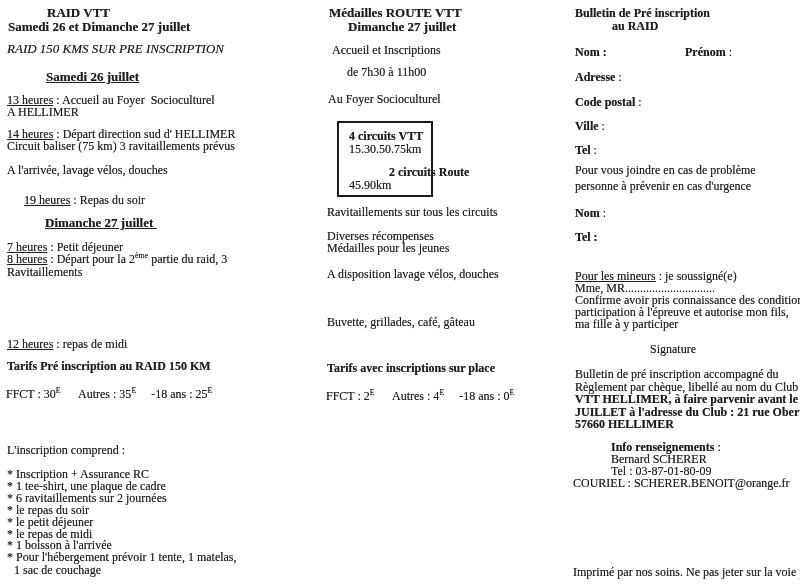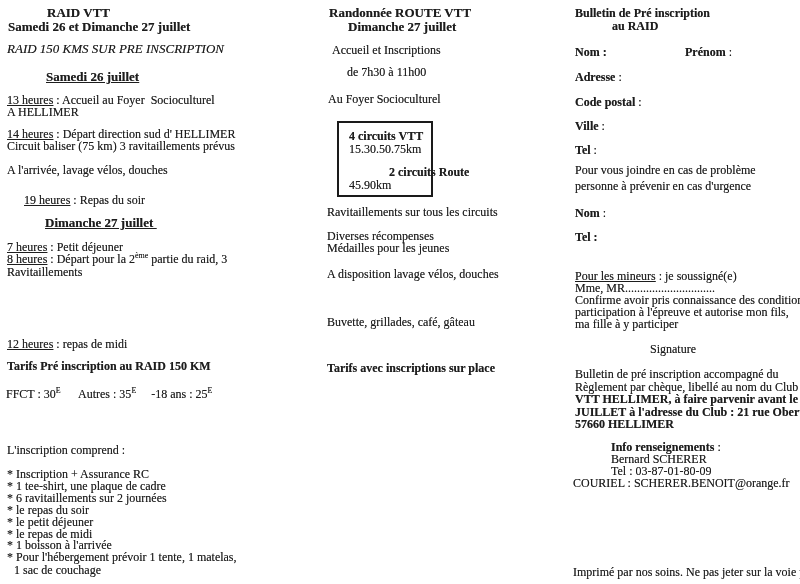--- a/index.html
+++ b/index.html
@@ -63,31 +63,32 @@
       <div class="line" style="top: 480px; left: 1px;"><span>* 1 tee-shirt, une plaque de cadre</span></div>
       <div class="line" style="top: 492px; left: 1px;"><span>* 6 ravitaillements sur 2 journées</span></div>
       <div class="line" style="top: 504px; left: 1px;"><span>* le repas du soir</span></div>
       <div class="line" style="top: 516px; left: 1px;"><span>* le petit déjeuner</span></div>
       <div class="line" style="top: 528px; left: 1px;"><span>* le repas de midi</span></div>
       <div class="line" style="top: 539px; left: 1px;"><span>* 1 boisson à l'arrivée</span></div>
       <div class="line" style="top: 551px; left: 1px;"><span>* Pour l'hébergement prévoir 1 tente, 1 matelas,</span></div>
       <div class="line" style="top: 564px; left: 8px;"><span>1 sac de couchage</span></div>
     </div>
   <div class="col" id="col-middle">
-      <div class="line lg" style="top: 6px; left: 11px;"><span class="b">Randonnée ROUTE VTT</span></div>
+      <div class="line lg" style="top: 6px; left: 11px;"><span class="b">Médailles ROUTE VTT</span></div>
       <div class="line lg" style="top: 20px; left: 30px;"><span class="b">Dimanche 27 juillet</span></div>
       <div class="line" style="top: 44px; left: 14px;"><span>Accueil et Inscriptions</span></div>
       <div class="line" style="top: 66px; left: 29px;"><span>de 7h30 à 11h00</span></div>
       <div class="line" style="top: 93px; left: 10px;"><span>Au Foyer Socioculturel</span></div>
       <div class="line" style="top: 206px; left: 9px;"><span>Ravitaillements sur tous les circuits</span></div>
       <div class="line" style="top: 230px; left: 9px;"><span>Diverses récompenses</span></div>
       <div class="line" style="top: 242px; left: 9px;"><span>Médailles pour les jeunes</span></div>
       <div class="line" style="top: 268px; left: 9px;"><span>A disposition lavage vélos, douches</span></div>
       <div class="line" style="top: 316px; left: 9px;"><span>Buvette, grillades, café, gâteau</span></div>
       <div class="line" style="top: 362px; left: 9px;"><span class="b">Tarifs avec inscriptions sur place</span></div>
+      <div class="line" style="top: 390px; left: 8px;"><span>FFCT : 2</span><sup>E</sup><span>      Autres : 4</span><sup>E</sup><span>     -18 ans : 0</span><sup>E</sup></div>
     </div>
   <div class="col" id="col-right">
       <div class="line lg" style="top: 7px; left: 19px;"><span class="b">Bulletin de Pré inscription</span></div>
       <div class="line lg" style="top: 20px; left: 56px;"><span class="b">au RAID</span></div>
       <div class="line" style="top: 46px; left: 19px;"><span class="b">Nom :</span></div>
       <div class="line" style="top: 46px; left: 129px;"><span class="b">Prénom</span><span> :</span></div>
       <div class="line" style="top: 71px; left: 19px;"><span class="b">Adresse</span><span> :</span></div>
       <div class="line" style="top: 96px; left: 19px;"><span class="b">Code postal</span><span> :</span></div>
       <div class="line" style="top: 120px; left: 19px;"><span class="b">Ville</span><span> :</span></div>
       <div class="line" style="top: 144px; left: 19px;"><span class="b">Tel</span><span> :</span></div>

